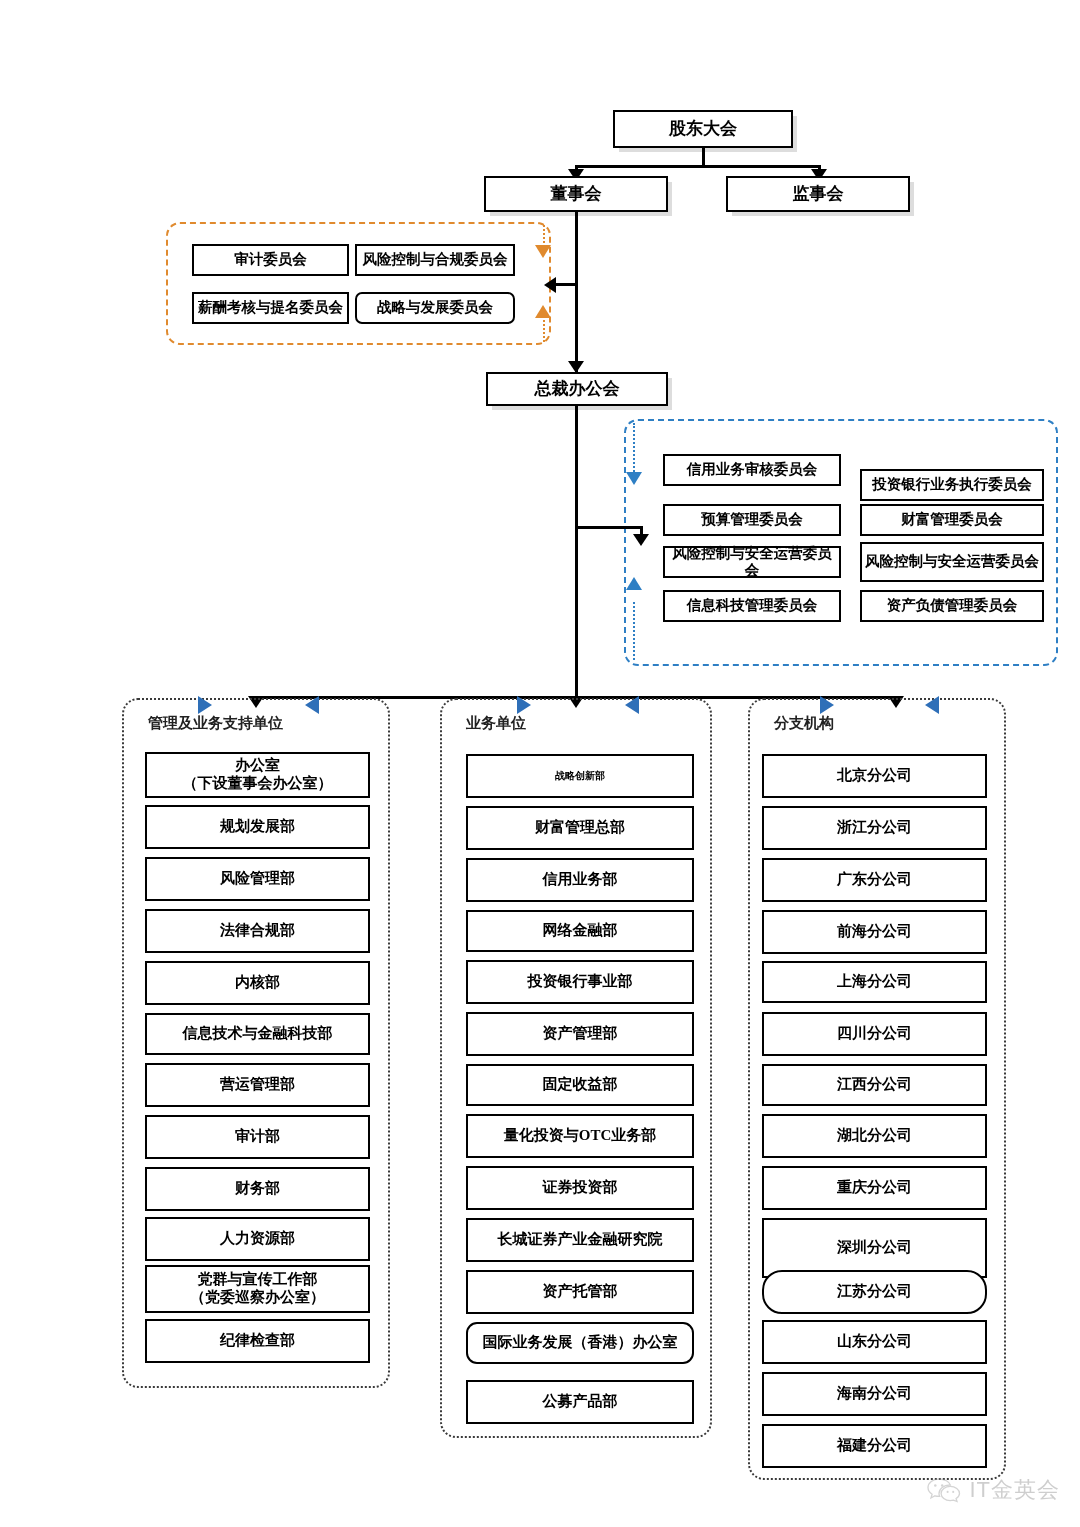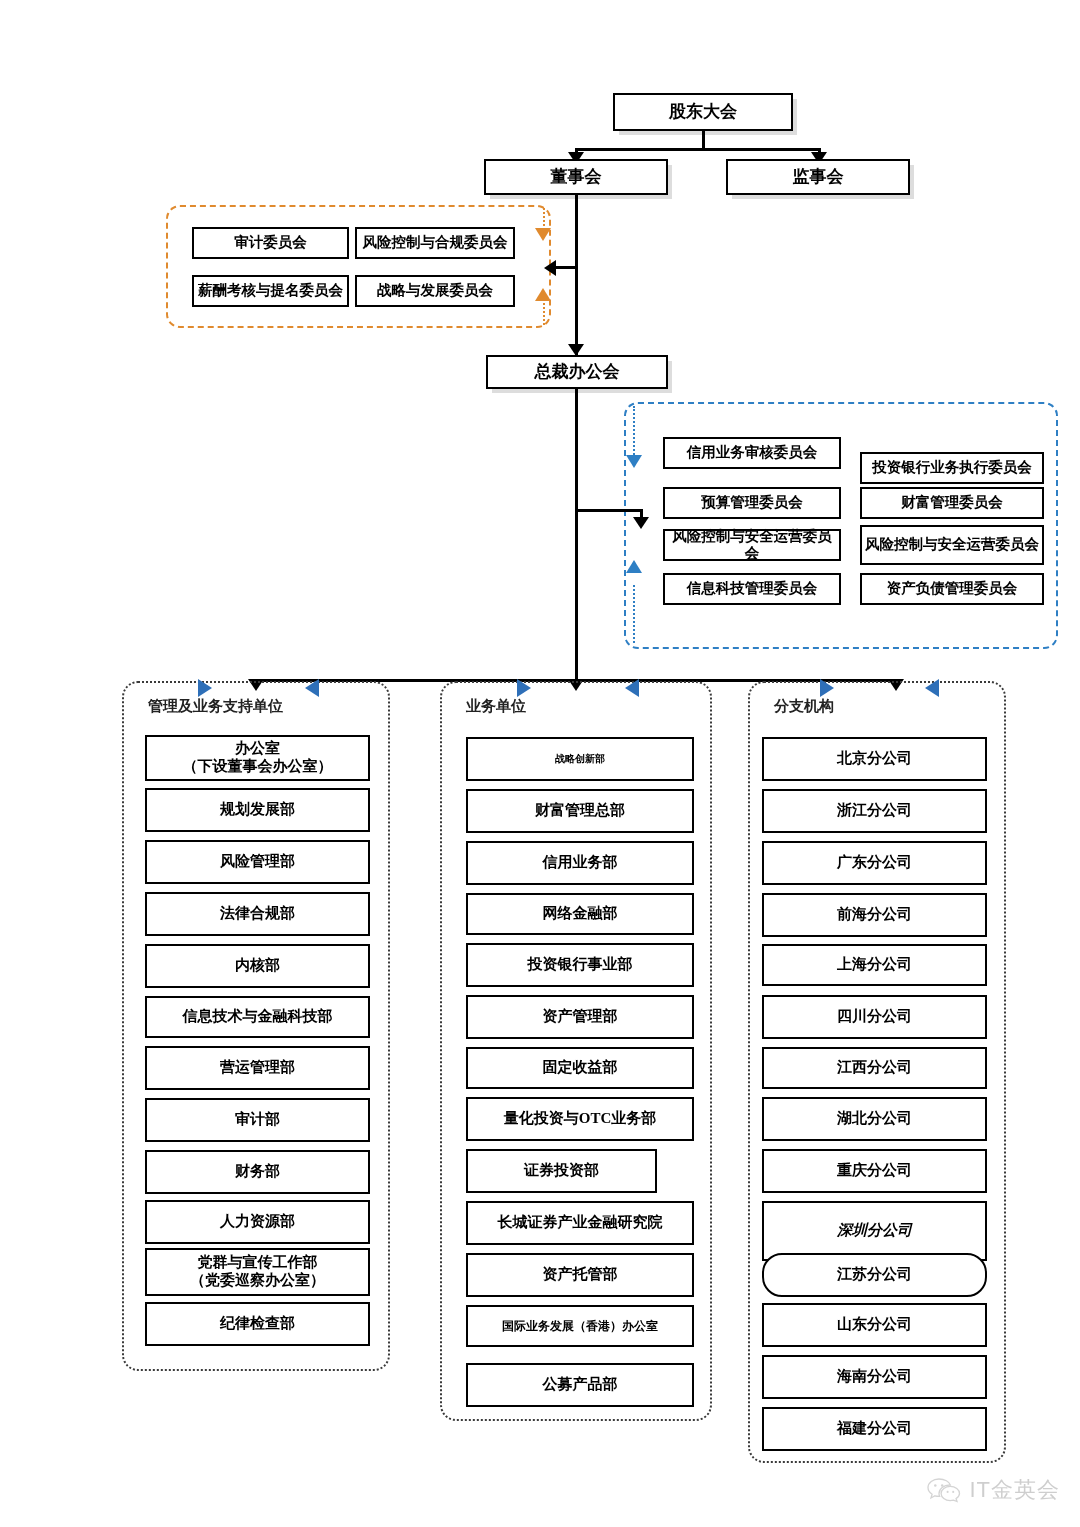--- a/index.html
+++ b/index.html
@@ -6,21 +6,21 @@
 
   body {
     width: 1080px;
     height: 1527px;
     background: #ffffff;
     font-family: "Liberation Serif", "DejaVu Serif", serif;
     position: relative;
     overflow: hidden;
   }
 
-  #chart-root { position: absolute; inset: 0; }
+  #chart-root { position: absolute; inset: 0; margin-top: 17px; }
 
   
   .node {
     position: absolute;
     background: #ffffff;
     border: 2.5px solid #000000;
     display: flex;
     align-items: center;
     justify-content: center;
     text-align: center;
@@ -174,21 +174,21 @@
 
   <div class="node lvl-top" style="left:726px; top:159px; width:184px; height:36px;">监事会</div>
 
   <div class="vline" style="left:575px; top:195px; height:160px;"></div>
 
   <div class="dash-orange" style="left:166px; top:205px; width:385px; height:123px;"></div>
 
   <div class="chip" style="left:192px; top:227px; width:157px; height:32px;">审计委员会</div>
   <div class="chip" style="left:355px; top:227px; width:160px; height:32px;">风险控制与合规委员会</div>
   <div class="chip" style="left:192px; top:275px; width:157px; height:32px;">薪酬考核与提名委员会</div>
-  <div class="chip" style="left:355px; top:275px; width:160px; height:32px;">战略与发展委员会</div>
+  <div class="chip" style="left:355px; top:275px; width:160px; height:32px;border-radius:7px;">战略与发展委员会</div>
 
   <div class="rail-orange" style="left:543px; top:208px; height:22px;"></div>
   <div class="orange-down" style="left:535px; top:228px;"></div>
   <div class="rail-orange" style="left:543px; top:303px; height:22px;"></div>
   <div class="orange-up" style="left:535px; top:288px;"></div>
 
   <div class="hline" style="left:556px; top:266px; width:20px;"></div>
   <div class="arw arw-left" style="left:544px; top:260px;"></div>
 
   <div class="arw arw-down" style="left:568px; top:344px;"></div>
@@ -252,42 +252,42 @@
   <div class="blue-left" style="left:625px; top:679px;"></div>
 
   <div class="node thin no-shadow" style="left:466px; top:737px; width:228px; height:44px; font-size:10px;">战略创新部</div>
   <div class="node thin no-shadow" style="left:466px; top:789px; width:228px; height:44px; font-size:15px;">财富管理总部</div>
   <div class="node thin no-shadow" style="left:466px; top:841px; width:228px; height:44px; font-size:15px;">信用业务部</div>
   <div class="node thin no-shadow" style="left:466px; top:893px; width:228px; height:42px; font-size:15px;">网络金融部</div>
   <div class="node thin no-shadow" style="left:466px; top:943px; width:228px; height:44px; font-size:15px;">投资银行事业部</div>
   <div class="node thin no-shadow" style="left:466px; top:995px; width:228px; height:44px; font-size:15px;">资产管理部</div>
   <div class="node thin no-shadow" style="left:466px; top:1047px; width:228px; height:42px; font-size:15px;">固定收益部</div>
   <div class="node thin no-shadow" style="left:466px; top:1097px; width:228px; height:44px; font-size:15px;">量化投资与OTC业务部</div>
-  <div class="node thin no-shadow" style="left:466px; top:1149px; width:191px; height:44px; font-size:15px;">证券投资部</div>
+  <div class="node thin no-shadow" style="left:466px; top:1149px; width:228px; height:44px; font-size:15px;">证券投资部</div>
   <div class="node thin no-shadow" style="left:466px; top:1201px; width:228px; height:44px; font-size:15px;">长城证券产业金融研究院</div>
   <div class="node thin no-shadow" style="left:466px; top:1253px; width:228px; height:44px; font-size:15px;">资产托管部</div>
-  <div class="node thin no-shadow" style="left:466px; top:1305px; width:228px; height:42px; font-size:12px;">国际业务发展（香港）办公室</div>
+  <div class="node thin no-shadow" style="left:466px; top:1305px; width:228px; height:42px; font-size:15px;border-radius:11px;">国际业务发展（香港）办公室</div>
   <div class="node thin no-shadow" style="left:466px; top:1363px; width:228px; height:44px; font-size:15px;">公募产品部</div>
 
   <div class="dot-col" style="left:748px; top:681px; width:258px; height:782px;">
     <div class="col-title">分支机构</div>
   </div>
   <div class="blue-right" style="left:820px; top:679px;"></div>
   <div class="blue-left" style="left:925px; top:679px;"></div>
 
   <div class="node thin no-shadow" style="left:762px; top:737px; width:225px; height:44px; font-size:15px;">北京分公司</div>
   <div class="node thin no-shadow" style="left:762px; top:789px; width:225px; height:44px; font-size:15px;">浙江分公司</div>
   <div class="node thin no-shadow" style="left:762px; top:841px; width:225px; height:44px; font-size:15px;">广东分公司</div>
   <div class="node thin no-shadow" style="left:762px; top:893px; width:225px; height:44px; font-size:15px;">前海分公司</div>
   <div class="node thin no-shadow" style="left:762px; top:944px; width:225px; height:42px; font-size:15px;">上海分公司</div>
   <div class="node thin no-shadow" style="left:762px; top:995px; width:225px; height:44px; font-size:15px;">四川分公司</div>
   <div class="node thin no-shadow" style="left:762px; top:1047px; width:225px; height:42px; font-size:15px;">江西分公司</div>
   <div class="node thin no-shadow" style="left:762px; top:1097px; width:225px; height:44px; font-size:15px;">湖北分公司</div>
   <div class="node thin no-shadow" style="left:762px; top:1149px; width:225px; height:44px; font-size:15px;">重庆分公司</div>
-  <div class="node thin no-shadow" style="left:762px; top:1201px; width:225px; height:60px; font-size:15px;font-style:italic;">深圳分公司</div>
+  <div class="node thin no-shadow" style="left:762px; top:1201px; width:225px; height:60px; font-size:15px;">深圳分公司</div>
   <div class="node thin no-shadow" style="left:762px; top:1253px; width:225px; height:44px; font-size:15px;border-radius:20px;">江苏分公司</div>
   <div class="node thin no-shadow" style="left:762px; top:1303px; width:225px; height:44px; font-size:15px;">山东分公司</div>
   <div class="node thin no-shadow" style="left:762px; top:1355px; width:225px; height:44px; font-size:15px;">海南分公司</div>
   <div class="node thin no-shadow" style="left:762px; top:1407px; width:225px; height:44px; font-size:15px;">福建分公司</div>
 
   <div id="watermark">
     <svg width="34" height="26" viewBox="0 0 34 26">
       <path d="M12 2C5.9 2 1 5.9 1 10.6c0 2.7 1.6 5.1 4.1 6.7L4 21l4-2.2c1.2.35 2.5.5 4 .5h.6c-.4-.9-.6-1.9-.6-2.9 0-4.8 4.9-8.4 10.6-8.4h.7C22.3 4.6 17.6 2 12 2z" fill="none" stroke="#9a9a9a" stroke-width="1.3"></path>
       <circle cx="8.3" cy="8.6" r="1.25" fill="#9a9a9a"></circle>
       <circle cx="15.2" cy="8.6" r="1.25" fill="#9a9a9a"></circle>

